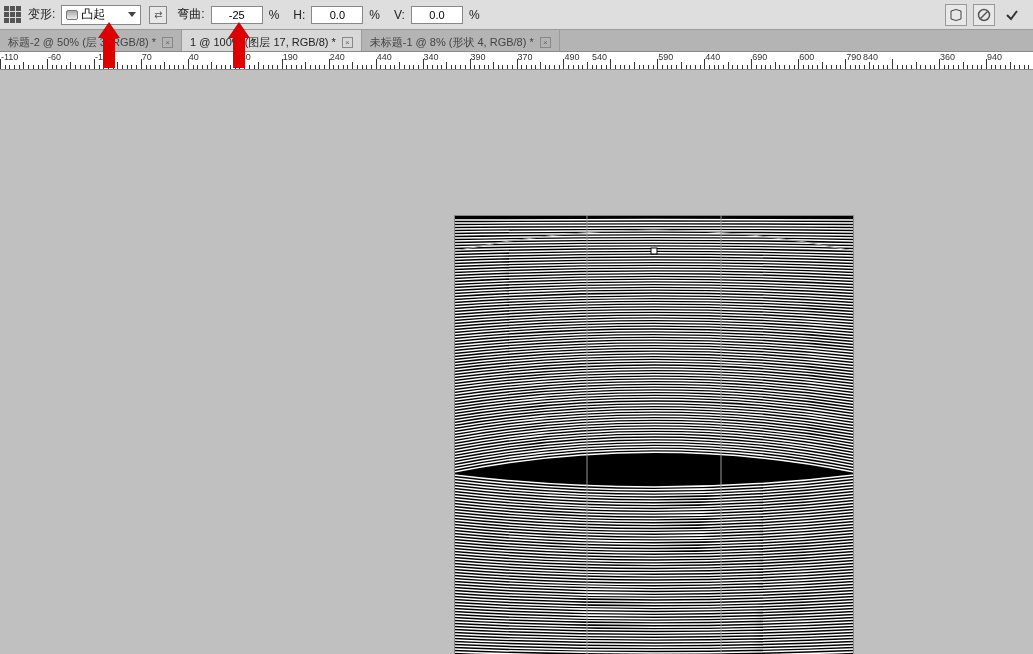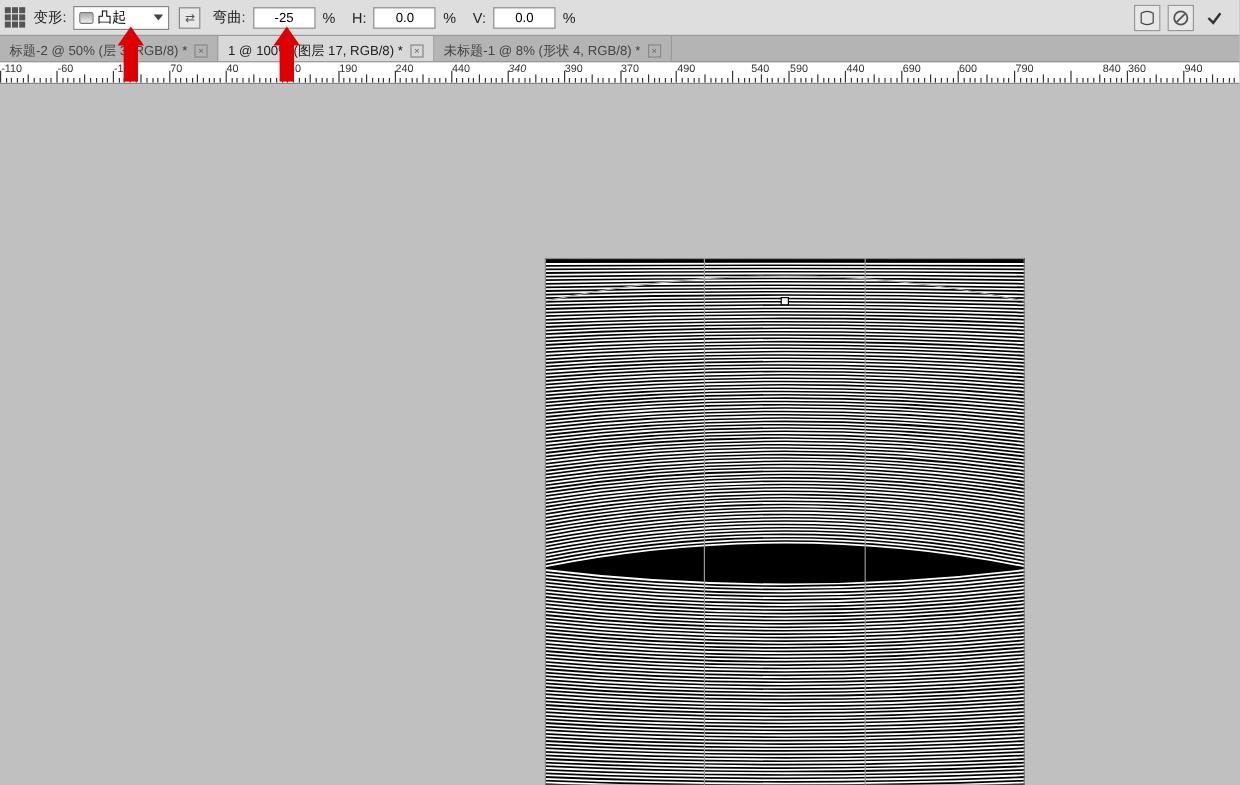--- a/index.html
+++ b/index.html
@@ -346,21 +346,21 @@
     <div class="ruler-tick minor" style="left: 380.332px;"></div>
     <div class="ruler-tick minor" style="left: 385.027px;"></div>
     <div class="ruler-tick minor" style="left: 389.723px;"></div>
     <div class="ruler-tick minor" style="left: 394.418px;"></div>
     <div class="ruler-tick mid" style="left: 399.114px;"></div>
     <div class="ruler-tick minor" style="left: 403.809px;"></div>
     <div class="ruler-tick minor" style="left: 408.505px;"></div>
     <div class="ruler-tick minor" style="left: 413.2px;"></div>
     <div class="ruler-tick minor" style="left: 417.895px;"></div>
     <div class="ruler-tick major" style="left: 422.591px;"></div>
-    <div class="ruler-label" style="left: 424.591px; font-style: italic;">340</div>
+    <div class="ruler-label" style="left: 424.591px;">340</div>
     <div class="ruler-tick minor" style="left: 427.286px;"></div>
     <div class="ruler-tick minor" style="left: 431.982px;"></div>
     <div class="ruler-tick minor" style="left: 436.677px;"></div>
     <div class="ruler-tick minor" style="left: 441.373px;"></div>
     <div class="ruler-tick mid" style="left: 446.068px;"></div>
     <div class="ruler-tick minor" style="left: 450.764px;"></div>
     <div class="ruler-tick minor" style="left: 455.459px;"></div>
     <div class="ruler-tick minor" style="left: 460.155px;"></div>
     <div class="ruler-tick minor" style="left: 464.85px;"></div>
     <div class="ruler-tick major" style="left: 469.545px;"></div>
@@ -390,21 +390,21 @@
     <div class="ruler-tick minor" style="left: 568.15px;"></div>
     <div class="ruler-tick minor" style="left: 572.845px;"></div>
     <div class="ruler-tick minor" style="left: 577.541px;"></div>
     <div class="ruler-tick minor" style="left: 582.236px;"></div>
     <div class="ruler-tick mid" style="left: 586.932px;"></div>
     <div class="ruler-tick minor" style="left: 591.627px;"></div>
     <div class="ruler-tick minor" style="left: 596.323px;"></div>
     <div class="ruler-tick minor" style="left: 601.018px;"></div>
     <div class="ruler-tick minor" style="left: 605.714px;"></div>
     <div class="ruler-tick major" style="left: 610.409px;"></div>
-    <div class="ruler-label" style="left: 627px;">540</div>
+    <div class="ruler-label" style="left: 593px;">540</div>
     <div class="ruler-tick minor" style="left: 615.105px;"></div>
     <div class="ruler-tick minor" style="left: 619.8px;"></div>
     <div class="ruler-tick minor" style="left: 624.495px;"></div>
     <div class="ruler-tick minor" style="left: 629.191px;"></div>
     <div class="ruler-tick mid" style="left: 633.886px;"></div>
     <div class="ruler-tick minor" style="left: 638.582px;"></div>
     <div class="ruler-tick minor" style="left: 643.277px;"></div>
     <div class="ruler-tick minor" style="left: 647.973px;"></div>
     <div class="ruler-tick minor" style="left: 652.668px;"></div>
     <div class="ruler-tick major" style="left: 657.364px;"></div>
@@ -456,21 +456,21 @@
     <div class="ruler-tick minor" style="left: 849.877px;"></div>
     <div class="ruler-tick minor" style="left: 854.573px;"></div>
     <div class="ruler-tick minor" style="left: 859.268px;"></div>
     <div class="ruler-tick minor" style="left: 863.964px;"></div>
     <div class="ruler-tick mid" style="left: 868.659px;"></div>
     <div class="ruler-tick minor" style="left: 873.355px;"></div>
     <div class="ruler-tick minor" style="left: 878.05px;"></div>
     <div class="ruler-tick minor" style="left: 882.745px;"></div>
     <div class="ruler-tick minor" style="left: 887.441px;"></div>
     <div class="ruler-tick major" style="left: 892.136px;"></div>
-    <div class="ruler-label" style="left: 920px;">840</div>
+    <div class="ruler-label" style="left: 864px;">840</div>
     <div class="ruler-tick minor" style="left: 896.832px;"></div>
     <div class="ruler-tick minor" style="left: 901.527px;"></div>
     <div class="ruler-tick minor" style="left: 906.223px;"></div>
     <div class="ruler-tick minor" style="left: 910.918px;"></div>
     <div class="ruler-tick mid" style="left: 915.614px;"></div>
     <div class="ruler-tick minor" style="left: 920.309px;"></div>
     <div class="ruler-tick minor" style="left: 925.005px;"></div>
     <div class="ruler-tick minor" style="left: 929.7px;"></div>
     <div class="ruler-tick minor" style="left: 934.395px;"></div>
     <div class="ruler-tick major" style="left: 939.091px;"></div>

